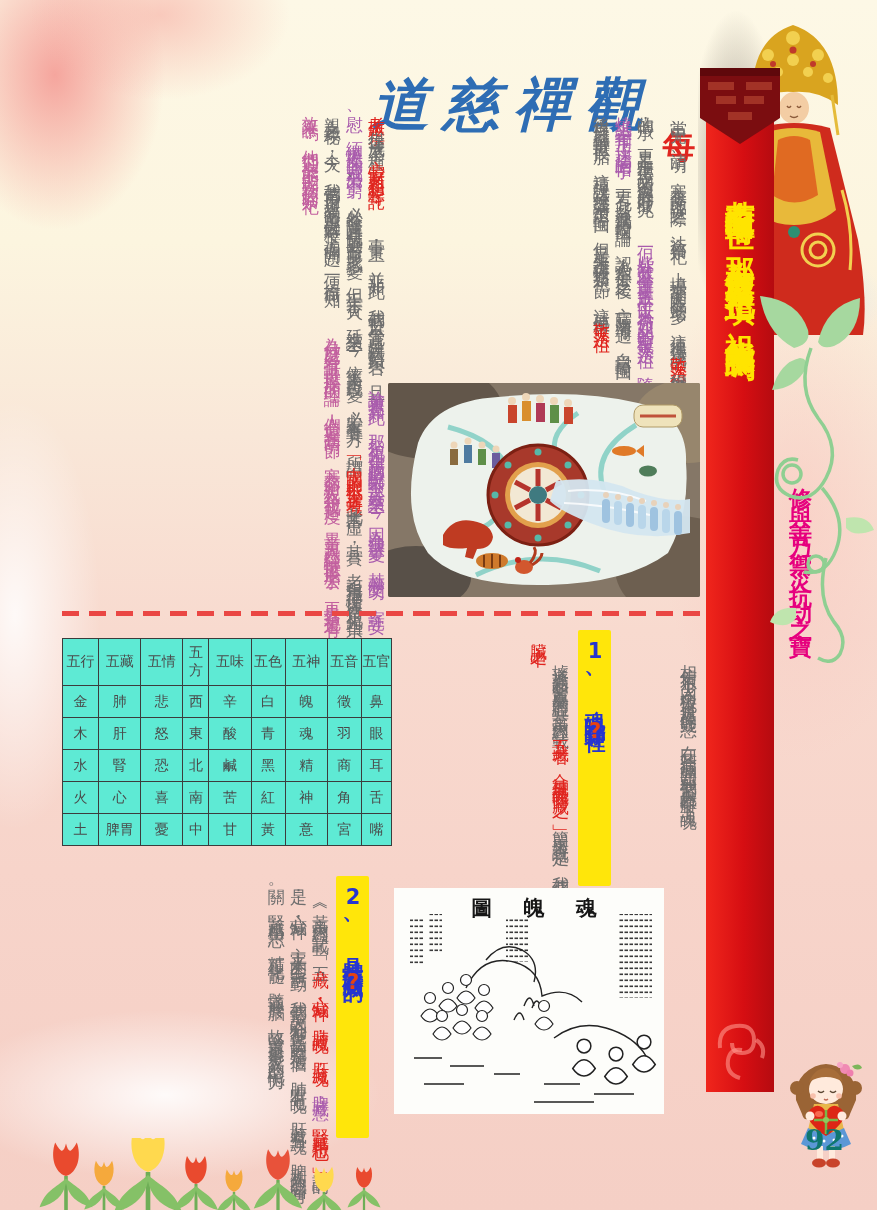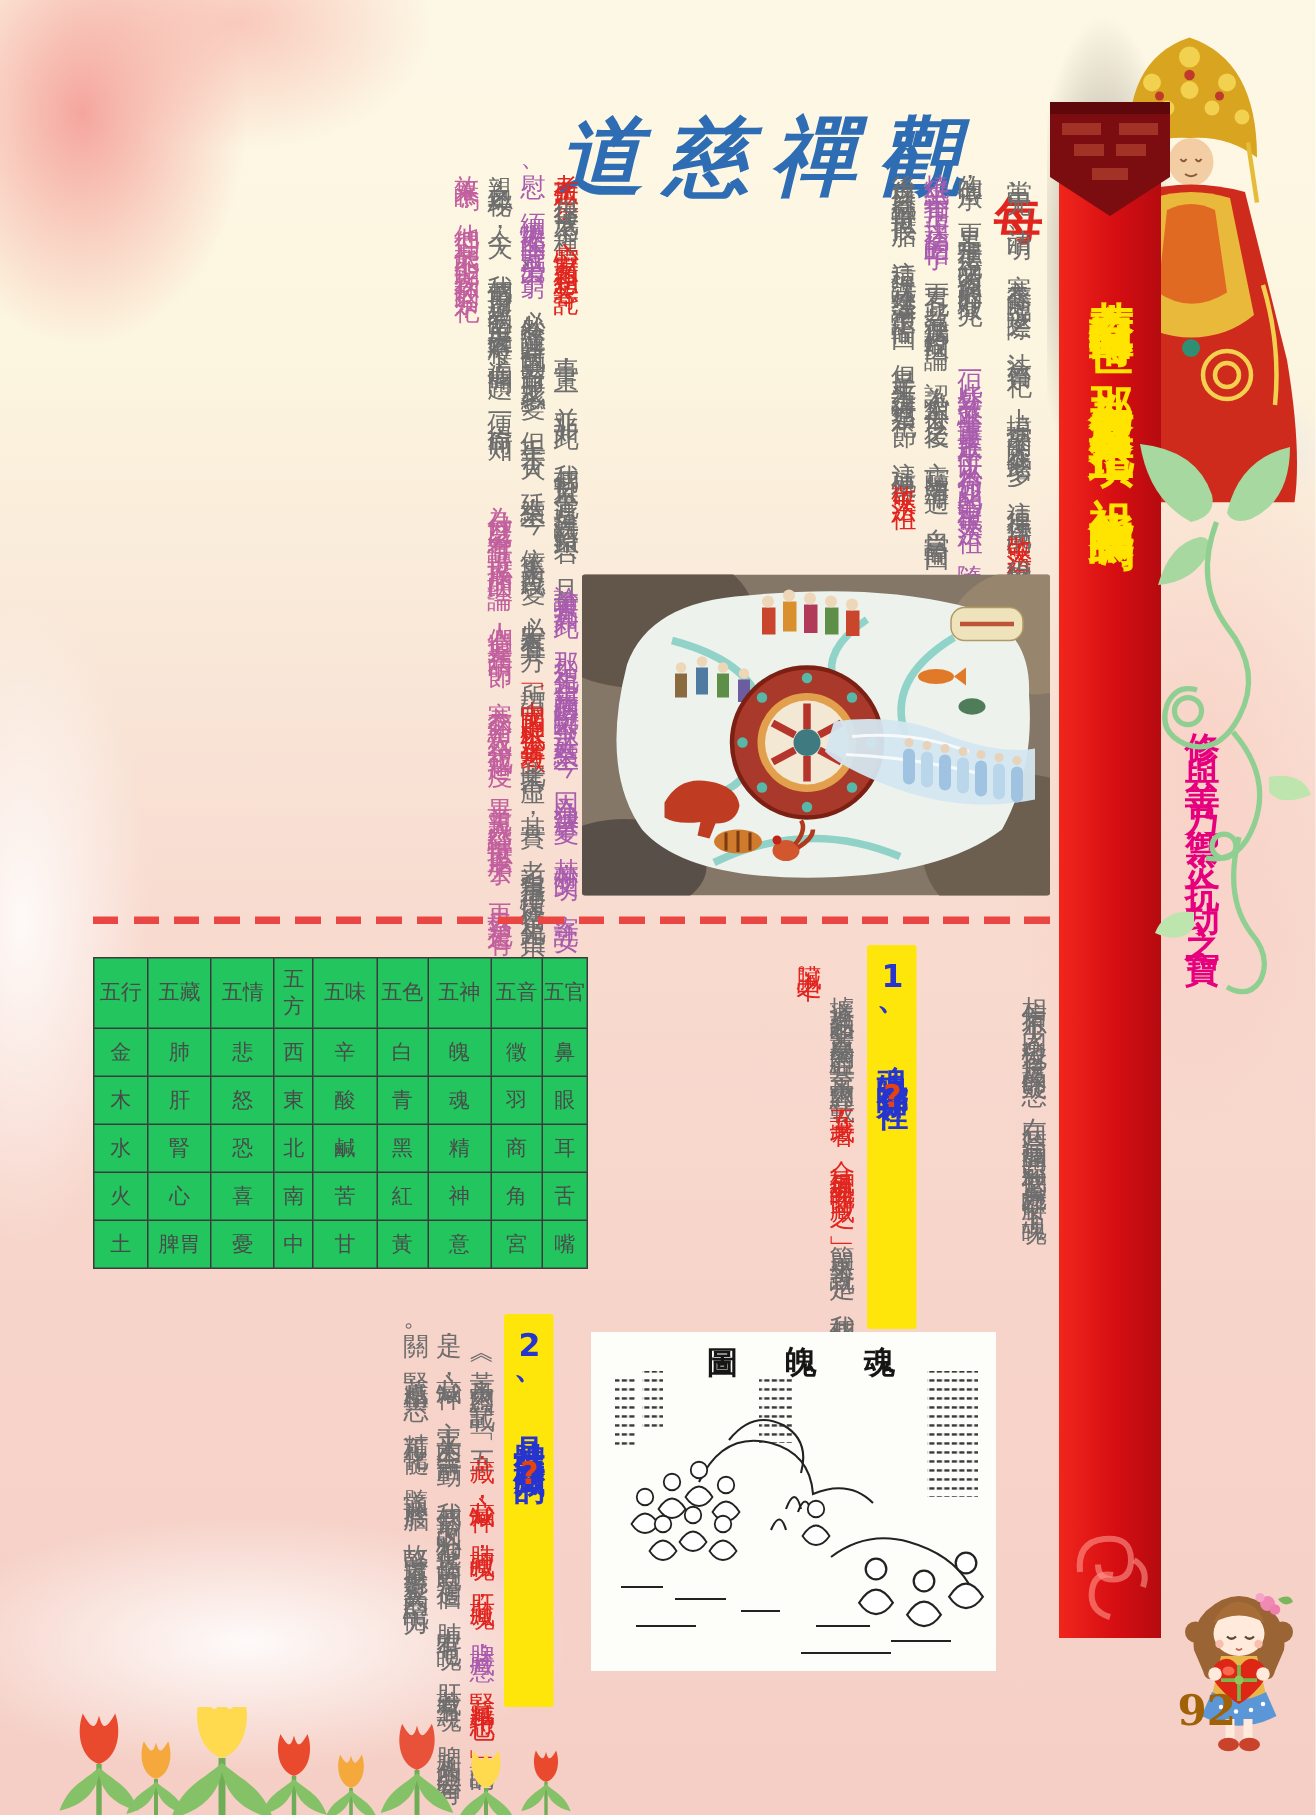--- a/index.html
+++ b/index.html
@@ -34,21 +34,21 @@
   .seg-q{color:#e8420f;font-weight:bold;}
 
   .block-a{left:388px;top:103px;width:312px;height:278px;}
   .block-b{left:72px;top:103px;width:316px;height:512px;}
 
   .dashed-sep{
     left:62px;top:611px;width:640px;height:5px;
     background:repeating-linear-gradient(90deg,#ea4744 0 17px,rgba(0,0,0,0) 17px 27px);
   }
 
-  .five-table{left:62px;top:638px;width:330px;border-collapse:collapse;background:#22c55e;
+  .five-table{left:62px;top:638px;width:330px;border-collapse:collapse;background:#5eead4;
     font-size:14px;color:#4a4a4a;table-layout:fixed;}
   .five-table th,.five-table td{border:1px solid #3c3c3c;text-align:center;font-weight:normal;padding:0;}
   .five-table th{height:46px;vertical-align:middle;}
   .five-table td{height:31px;}
 
   .section-heading{
     position:absolute;writing-mode:vertical-rl;text-orientation:upright;
     background:#ffe60a;font-size:21px;letter-spacing:5px;line-height:1;
     padding:9px 6px;border-radius:2px;
   }
@@ -81,22 +81,22 @@
     left:786px;top:470px;height:414px;writing-mode:vertical-rl;text-orientation:upright;
     font-family:"DejaVu Serif",serif;font-size:23px;font-weight:600;color:#e6007e;letter-spacing:16px;
   }
 
   .deity{left:698px;top:0;width:179px;height:335px;}
   .vine{left:756px;top:278px;width:120px;height:385px;}
   .girl{left:784px;top:1052px;width:84px;height:118px;}
   .tulips{left:20px;top:1138px;width:720px;height:72px;}
 
   .page-number{
-    left:785px;top:1124px;font-family:"DejaVu Serif",serif;
-    font-size:28px;color:#a16207;font-weight:bold;
+    left:805px;top:1124px;font-family:"DejaVu Serif",serif;
+    font-size:28px;color:#0f766e;font-weight:bold;
   }
 </style>
 </head>
 <body>
 
 <div class="blob blob1"></div>
 <div class="blob blob2"></div>
 <div class="blob blob3"></div>
 <div class="blob blob4"></div>
 <div class="blob blob5"></div>

